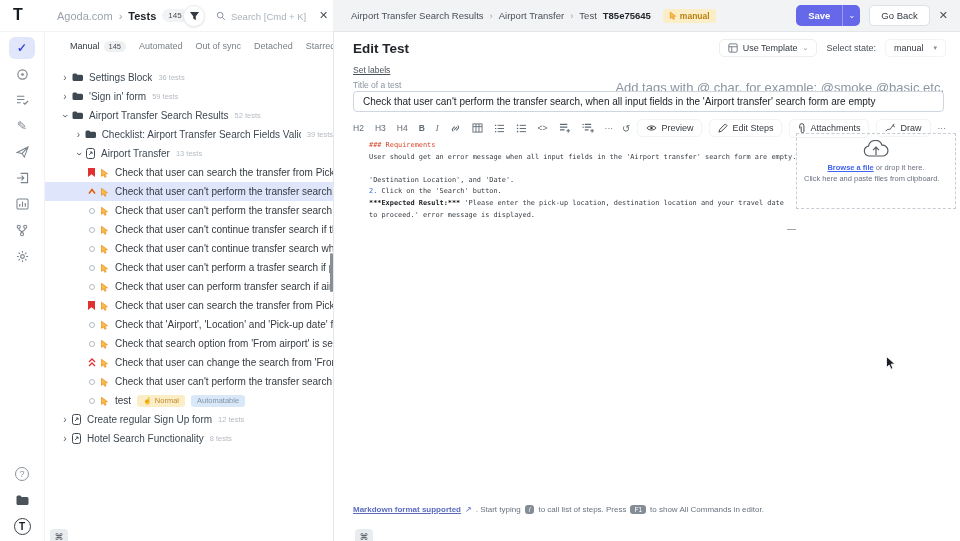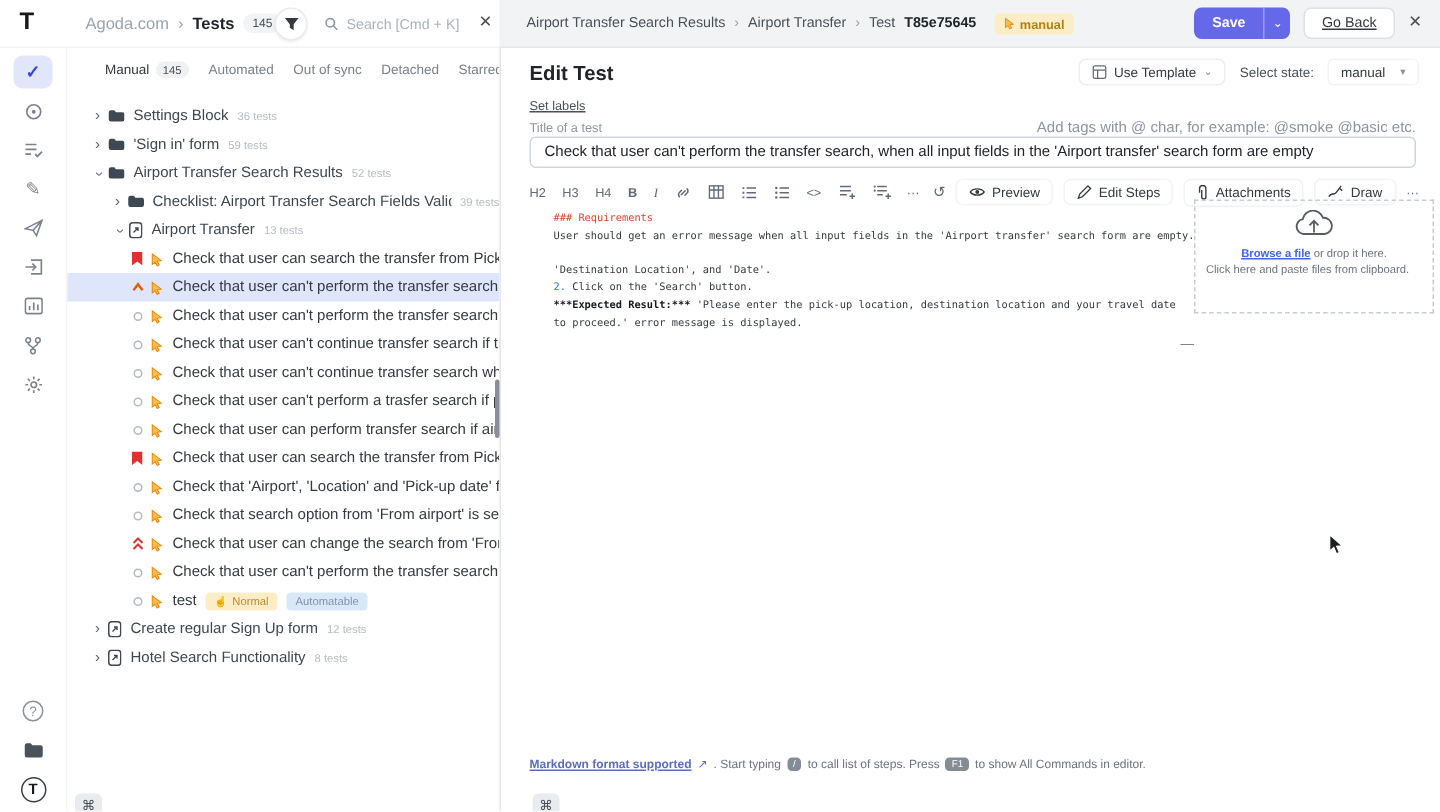--- a/index.html
+++ b/index.html
@@ -31,21 +31,21 @@
   .bc .sep { color:#9aa3ab; }
   .bc .tid { font-weight:bold; color:#212529; }
   .badge-manual { display:inline-flex; align-items:center; gap:3px; background:#fbedc5; color:#b78013;
     font-size:8.5px; font-weight:bold; border-radius:3px; padding:2px 6px; margin-left:6px; }
   .tr-actions { margin-left:auto; display:flex; align-items:center; gap:9px; }
   .save-group { display:flex; height:21px; border-radius:5px; overflow:hidden; background:#6468e9; }
   .save-main { color:#fff; font-size:9.5px; font-weight:bold; padding:0 12px; display:flex; align-items:center; }
   .save-caret { width:18px; display:flex; align-items:center; justify-content:center;
     border-left:1px solid rgba(255,255,255,.35); color:#fff; font-size:8px; }
   .goback { height:21px; background:#fff; border:1px solid #dee2e6; border-radius:5px; color:#343a40;
-    font-size:9.5px; display:flex; align-items:center; padding:0 11px;text-decoration:underline; }
+    font-size:9.5px; display:flex; align-items:center; padding:0 11px; }
 
   
   .rail { position:absolute; left:0; top:32px; width:45px; height:509px; background:#fff;
     border-right:1px solid #f1f3f5; display:flex; flex-direction:column; align-items:center; padding-top:5px; }
   .rail-ico { width:26px; height:22px; margin-bottom:4px; display:flex; align-items:center; justify-content:center;
     color:#7a838c; font-size:12px; border-radius:6px; }
   .rail-ico.active { background:#e2e6fb; color:#3b4bd8; font-weight:bold; }
   .rail-spacer { margin-top:auto; }
   .help-circ { width:14px; height:14px; border:1px solid #8a939c; border-radius:50%; font-size:9px;
     display:flex; align-items:center; justify-content:center; color:#8a939c; }
@@ -83,21 +83,21 @@
   .hdr-right { position:absolute; right:14px; top:7px; display:flex; align-items:center; gap:9px;justify-content:center; }
   .use-template { display:flex; align-items:center; gap:5px; border:1px solid #eceff1; border-radius:5px;
     padding:3px 8px; font-size:9px; color:#343a40; background:#fff; }
   .select-state-lbl { font-size:9px; color:#495057; }
   .state-select { display:flex; align-items:center; gap:10px; border:1px solid #f1f3f5; border-radius:4px;
     padding:3px 8px; font-size:9px; color:#343a40; }
   .tiny-caret { font-size:7px; color:#868e96; }
   .set-labels { position:absolute; left:19px; top:33px; font-size:8.5px; color:#495057;
     text-decoration:underline; }
   .title-lbl { position:absolute; left:19px; top:48px; font-size:8.5px; color:#8b95a1; }
-  .tags-hint { position:absolute; right:16px; top:48px; font-size:10px; color:#8b95a1; }
+  .tags-hint { position:absolute; right:16px; top:48px; font-size:13px; color:#8b95a1; }
   .title-input { position:absolute; left:19px; top:59px; width:591px; height:21px; border:1px solid #cfd6dd;
     border-radius:4px; font-size:10px; color:#212529; padding:0 9px; outline:none;
     font-family:"Liberation Sans",sans-serif; }
 
   .ed-toolbar { position:absolute; left:19px; right:14px; top:86px; height:20px; display:flex; align-items:center; }
   .tb-left { display:flex; align-items:center; gap:11px; color:#5f6b76; }
   .tb-txt { font-size:8.5px; color:#5f6b76; }
   .tb-txt b { font-weight:bold; } .tb-txt i { font-family:"Liberation Serif",serif; }
   .tb-right { margin-left:auto; display:flex; align-items:center; gap:7px; }
   .tb-btn { display:flex; align-items:center; gap:4px; border:1px solid #f1f3f5; border-radius:5px;

